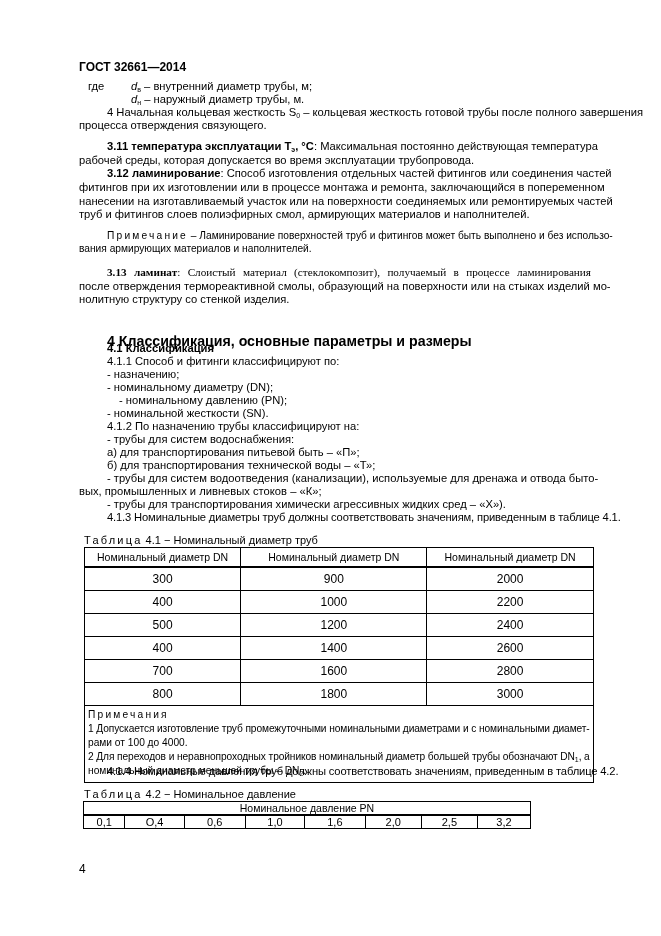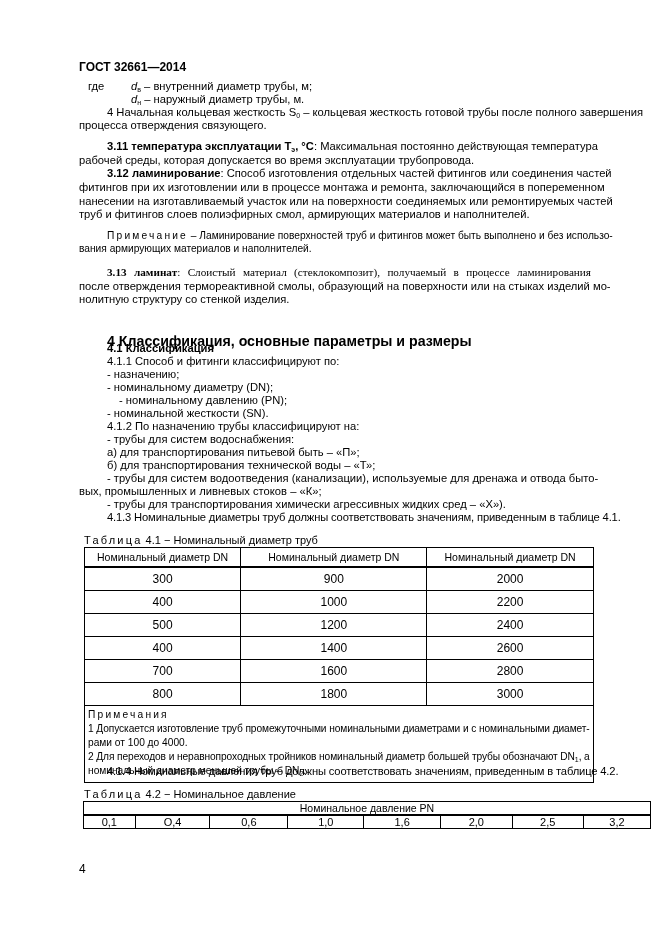--- a/index.html
+++ b/index.html
@@ -15,21 +15,21 @@
   .small { font-size: 10.2px; }
   table { border-collapse: collapse; position: absolute; }
   td { padding: 0; text-align: center; font-size: 12px; line-height: 14px; }
   #t41 { left: 84px; top: 547px; width: 507px; }
   #t41 td { border: 1.6px solid #000; height: 22px; }
   #t41 tr.head td { height: 18px; border-bottom-width: 2px; font-size: 10.5px; }
   #t41 td.c1 { width: 155px; }
   #t41 td.c2 { width: 185px; }
   #t41 td.c3 { width: 165px; }
   #t41 td.notes { text-align: left; padding: 2px 3px 4px 3px; height: auto; font-size: 10.2px; line-height: 14px; border-top-width: 1.6px; }
-  #t42 { left: 83px; top: 801px; width: 568px; padding-left: 23px; }
+  #t42 { left: 83px; top: 801px; width: 448px; padding-left: 23px; }
   #t42 td { border: 1.4px solid #000; height: 12px; line-height: 12px; font-size: 11px; }
   #t42 tr.head td { font-size: 10.5px; border-bottom-width: 2.5px; }
   sub { font-size: 7px; vertical-align: -2px; line-height: 0; }
 </style>
 </head>
 <body>
 
 <div class="line hdr" style="left:79px; top:60px;">ГОСТ 32661—2014</div>
 
 <div class="line" style="left:88px; top:79px;">где</div>

